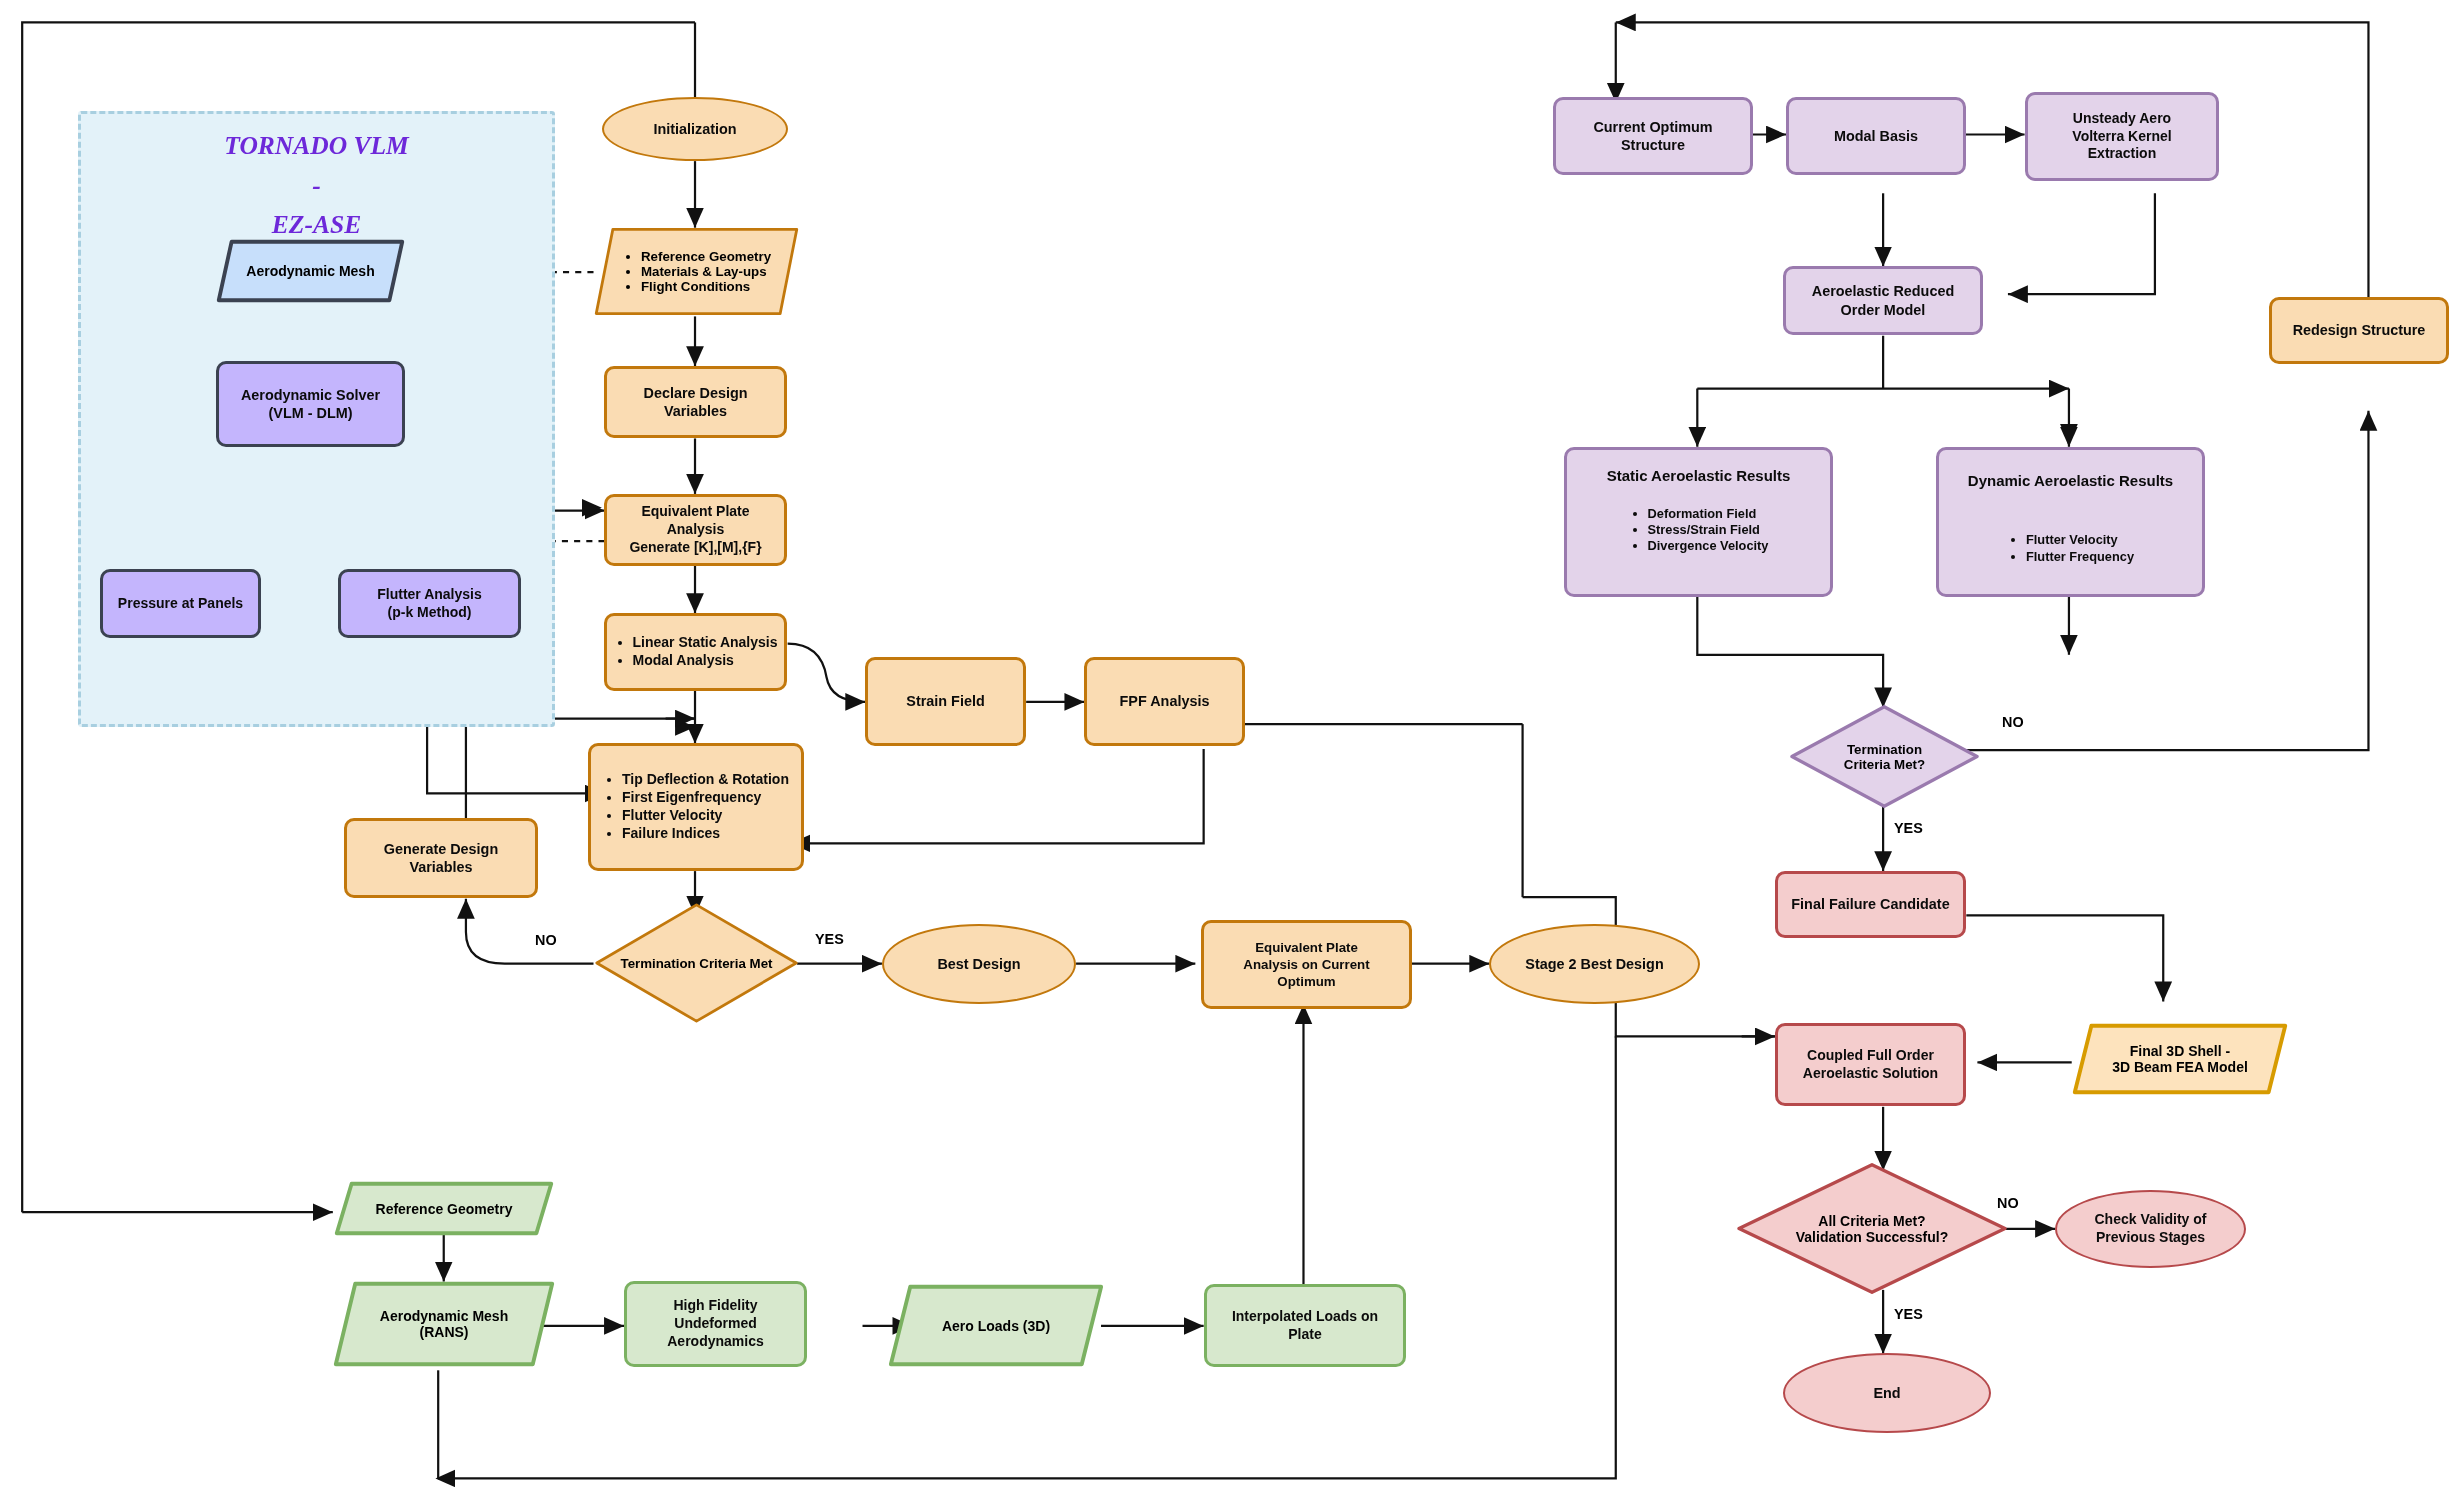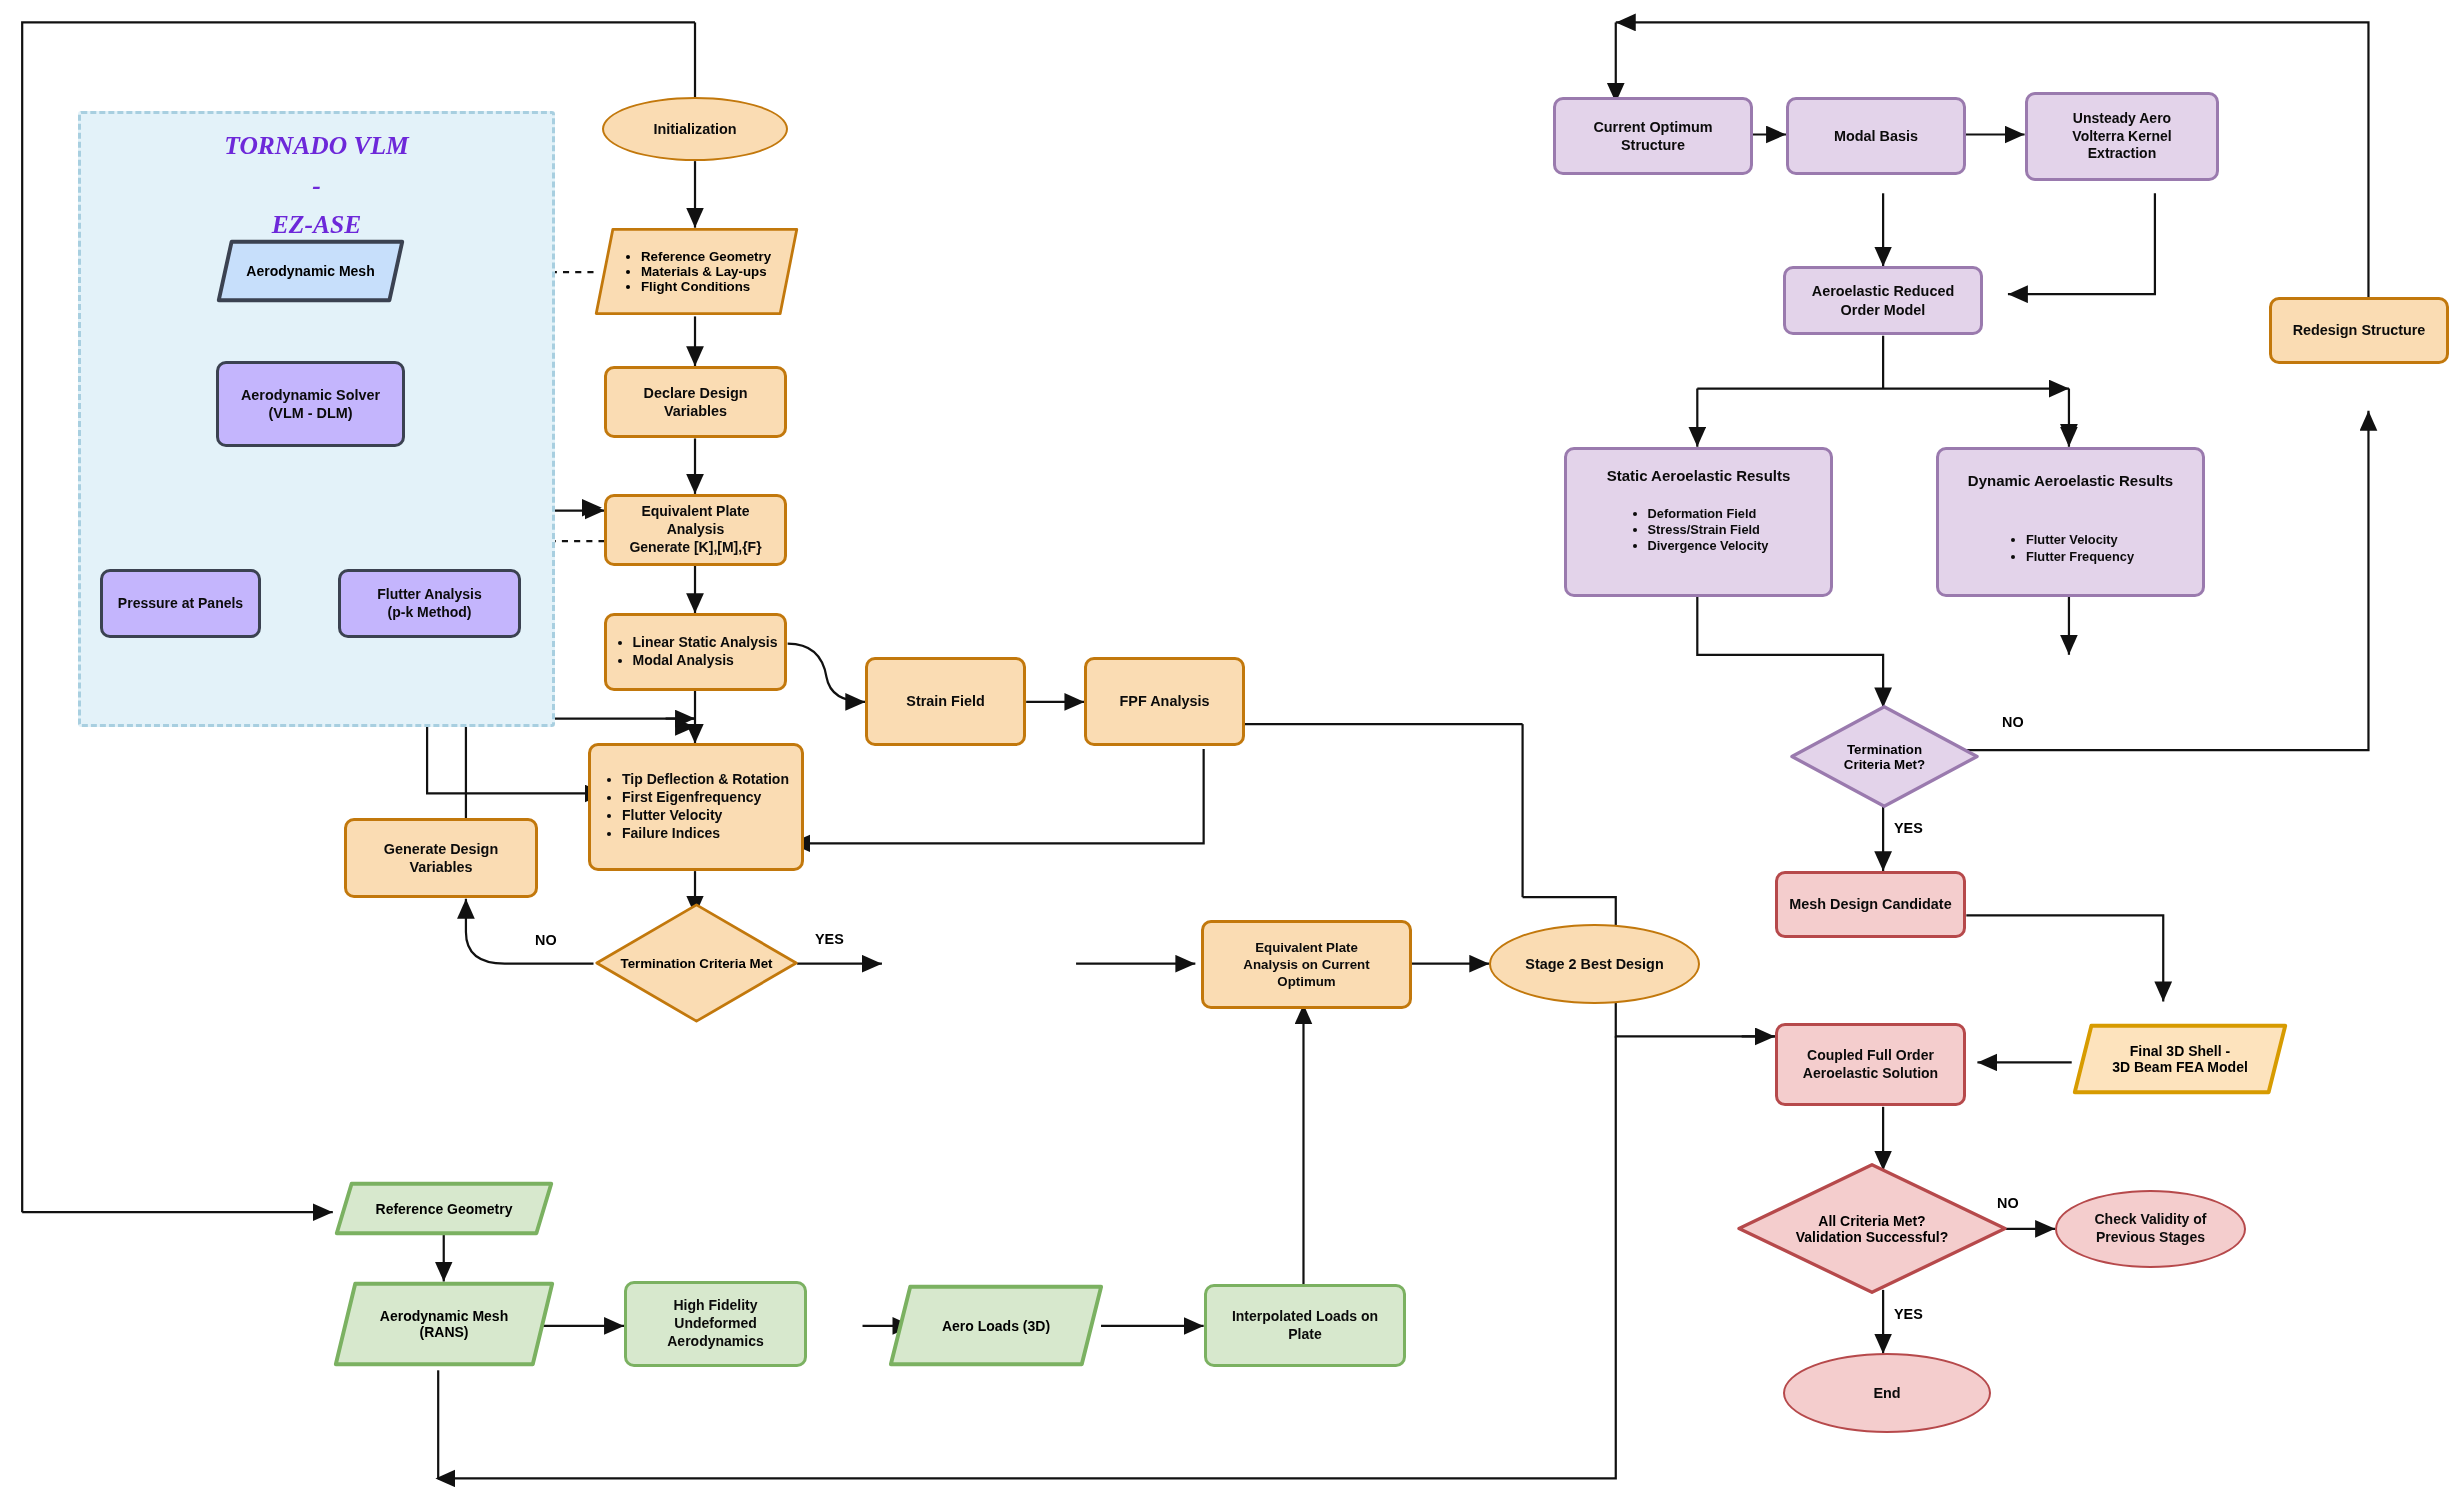--- a/index.html
+++ b/index.html
@@ -223,20 +223,23 @@
   <div class="dshape" style="left:594px;top:902px;width:205px;height:122px;">
     <svg width="205" height="122" viewBox="0 0 370 220">
       <polygon points="185,5 365,110 185,215 5,110" fill="#fadcb3" stroke="#c2780c" stroke-width="5" stroke-linejoin="round"></polygon>
     </svg>
     <div style="position:absolute;left:0;top:0;width:205px;height:122px;display:flex;
                 align-items:center;justify-content:center;font-size:13.3px;font-weight:bold;">
       <span>Termination Criteria Met</span>
     </div>
   </div>
 
+  <div class="node ellipse c-orange" style="left:882px;top:924px;width:194px;height:80px;font-size:14.4px;">
+    <div class="txt">Best Design</div>
+  </div>
 
   <div class="node rect c-orange" style="left:1201px;top:920px;width:211px;height:89px;font-size:13.3px;white-space:pre-line;">
     <div class="txt">Equivalent Plate
 Analysis on Current
 Optimum</div>
   </div>
 
   <div class="node ellipse c-orange" style="left:1489px;top:924px;width:211px;height:80px;font-size:14.4px;">
     <div class="txt">Stage 2 Best Design</div>
   </div>
@@ -364,21 +367,21 @@
       <span>Termination
 Criteria Met?</span>
     </div>
   </div>
 
   <div class="node rect c-orange" style="left:2269px;top:297px;width:180px;height:67px;font-size:14.4px;">
     <div class="txt">Redesign Structure</div>
   </div>
 
   <div class="node rect c-red" style="left:1775px;top:871px;width:191px;height:67px;font-size:14.4px;">
-    <div class="txt">Mesh Design Candidate</div>
+    <div class="txt">Final Failure Candidate</div>
   </div>
 
   <span class="lbl" style="left:2002px;top:714px;font-size:14.4px;">NO</span>
   <span class="lbl" style="left:1894px;top:820px;font-size:14.4px;">YES</span>
 
   <div class="node rect c-red" style="left:1775px;top:1023px;width:191px;height:83px;font-size:14px;white-space:pre-line;">
     <div class="txt">Coupled Full Order
 Aeroelastic Solution</div>
   </div>
 

